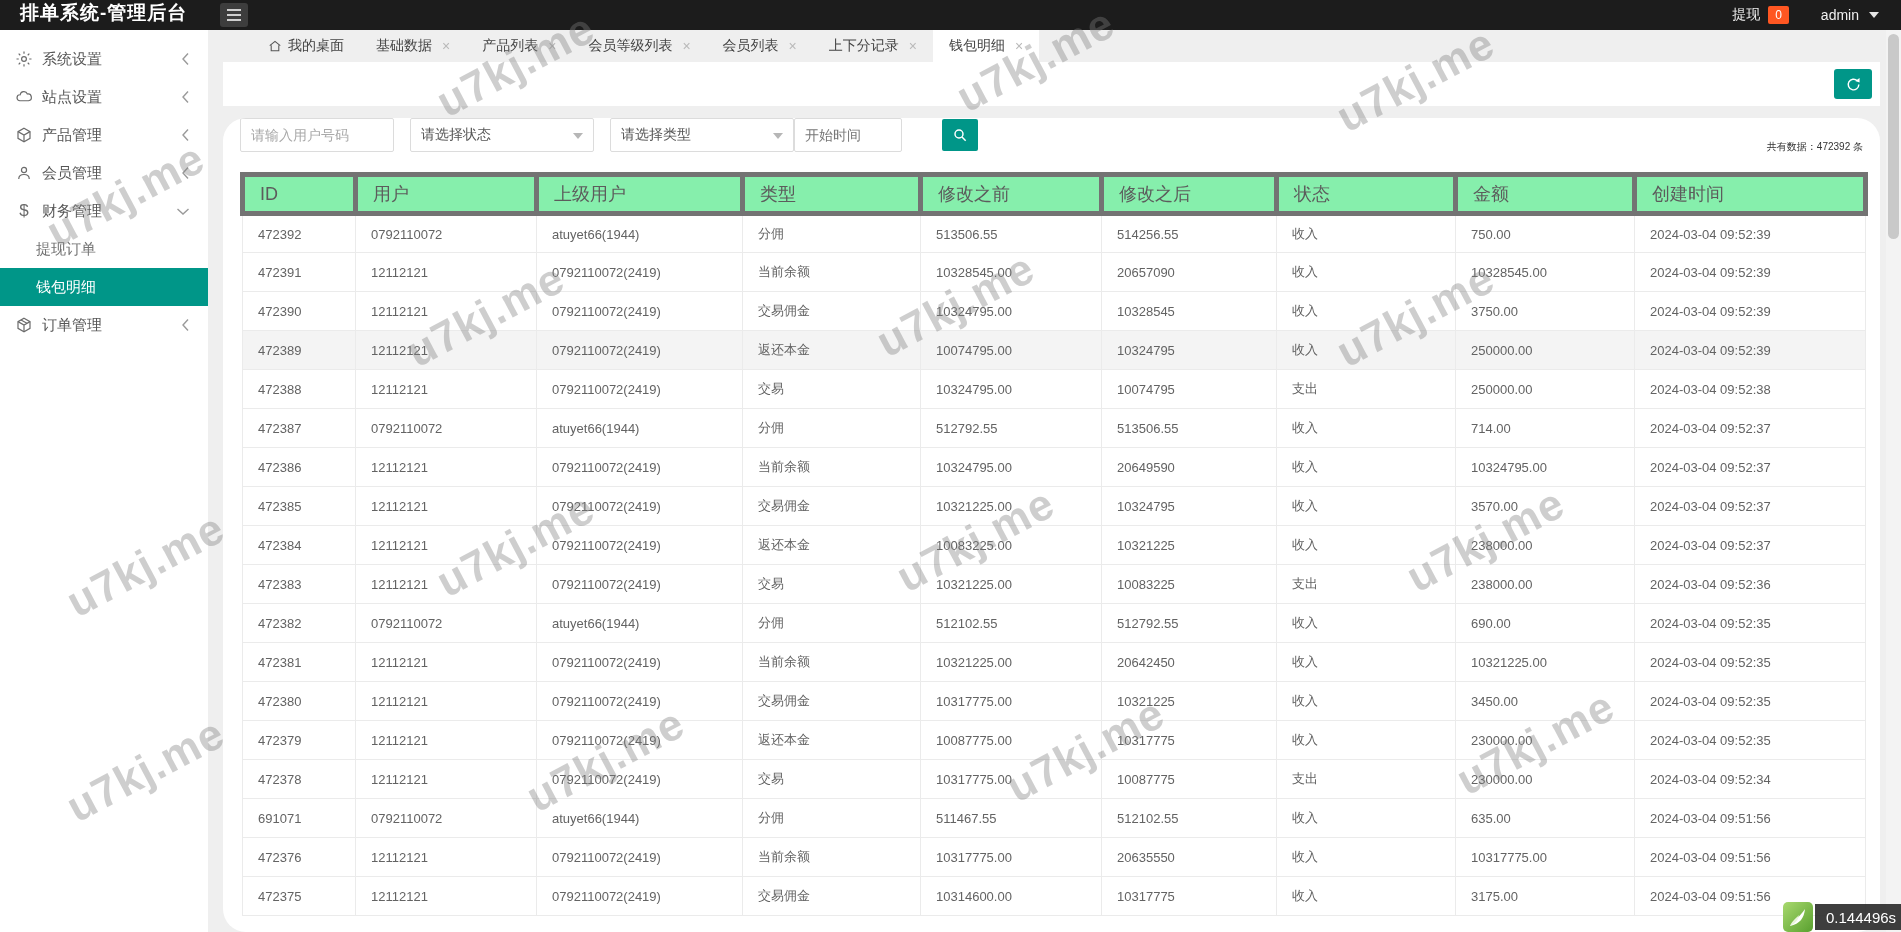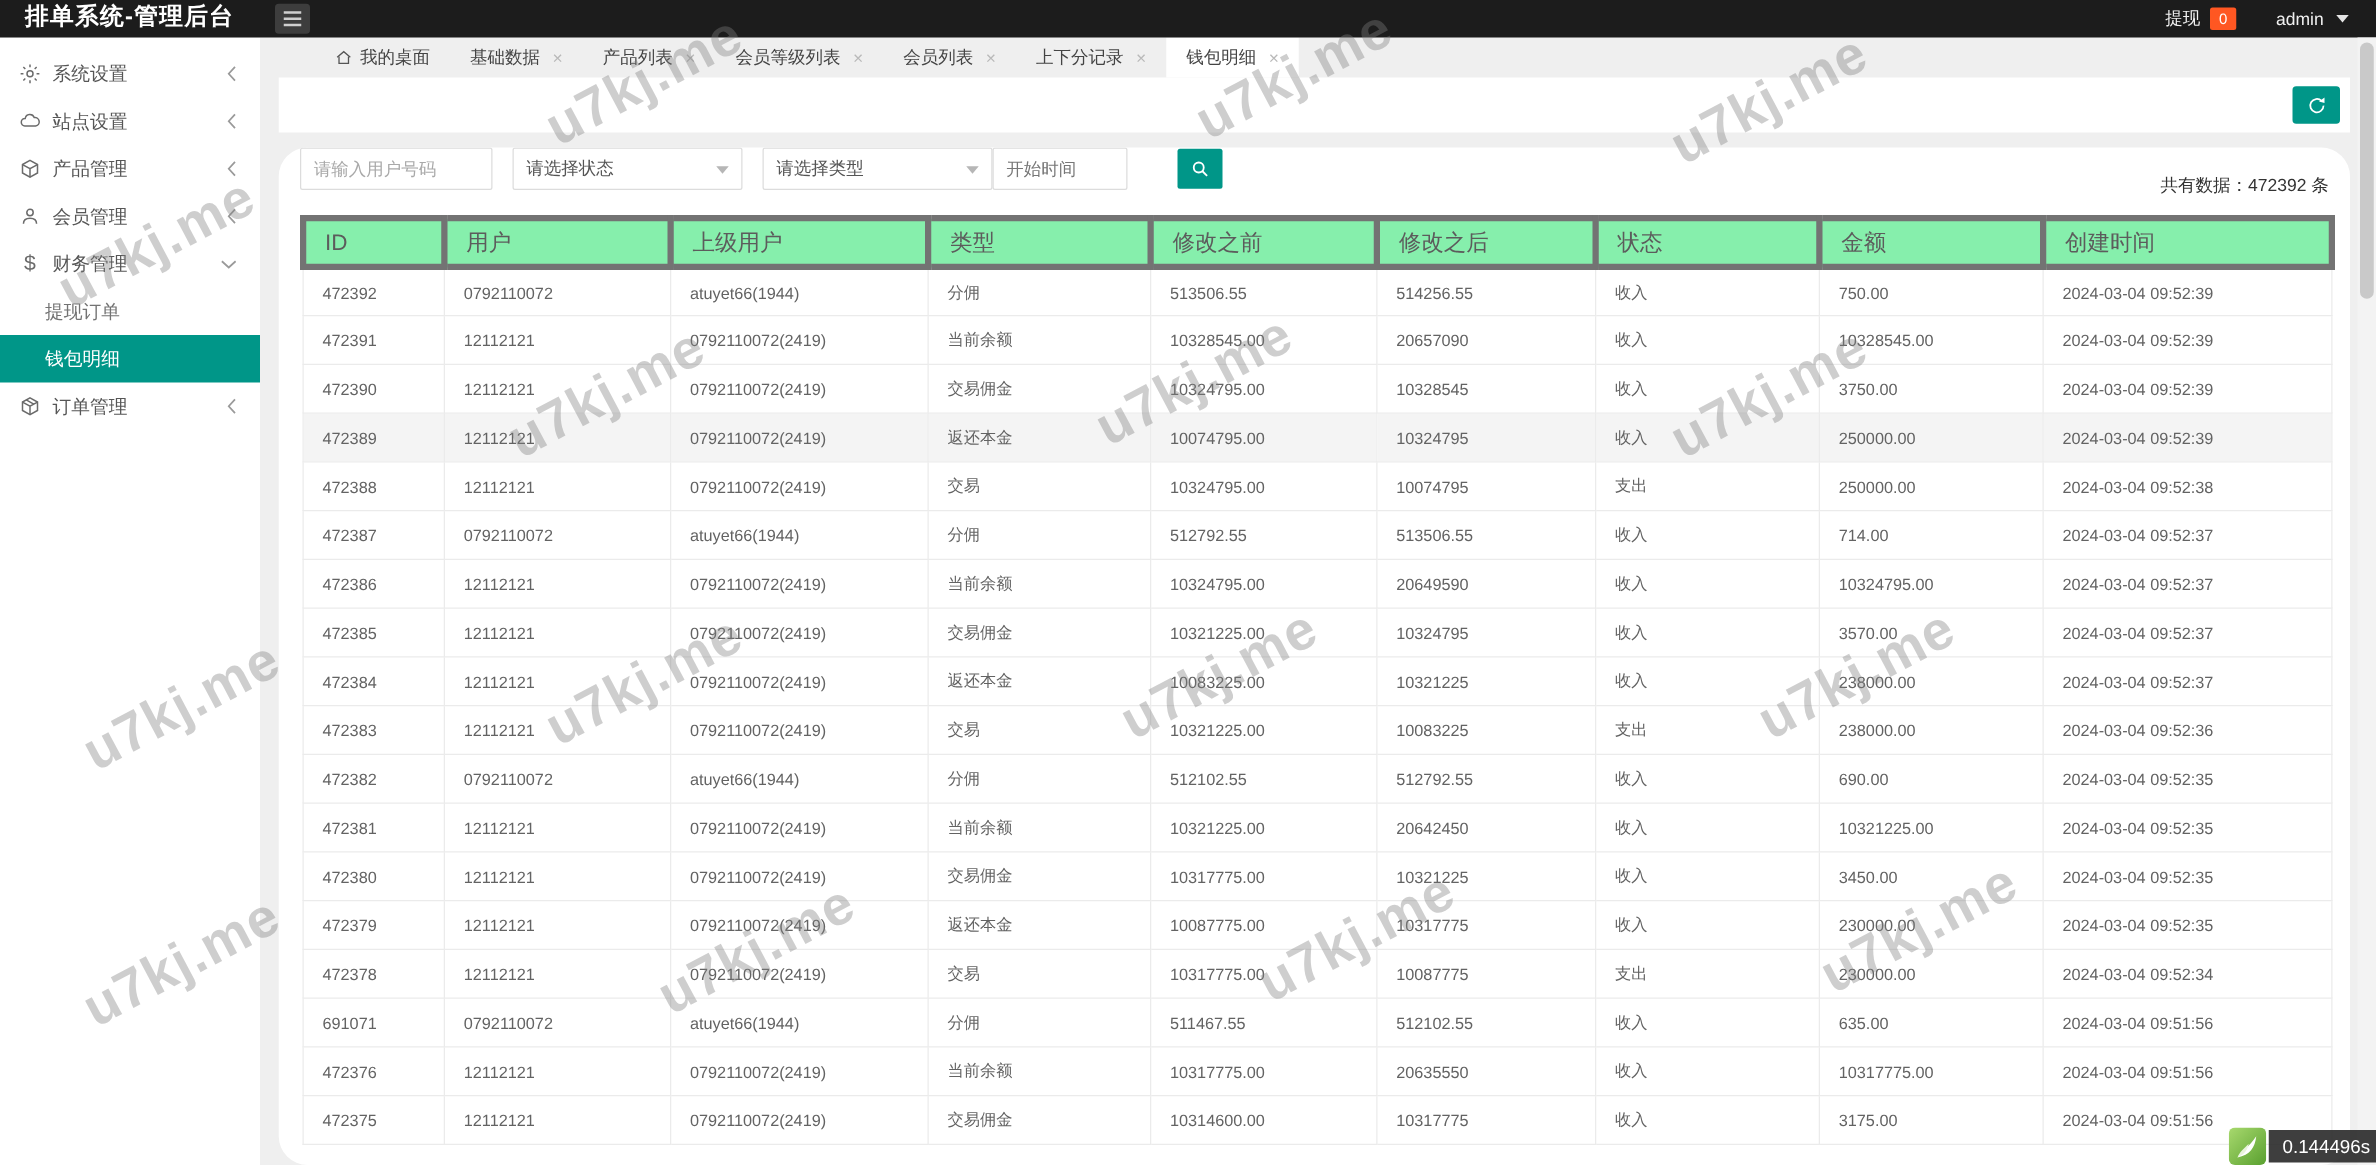--- a/index.html
+++ b/index.html
@@ -44,21 +44,21 @@
   .filters { display:flex; align-items:center; }
   .txt-input { height:34px; border:1px solid #dcdcdc; border-radius:2px; padding:0 10px; font-size:14px; color:#333; outline:none; background:#fff; font-family:inherit; }
   .txt-input::placeholder { color:#a9a9a9; }
   .txt-input.time::placeholder { color:#777; }
   .in-user { width:154px; }
   .in-time { width:108px; }
   .select { position:relative; width:184px; height:34px; border:1px solid #dcdcdc; border-radius:2px; margin-left:16px; display:flex; align-items:center; padding:0 28px 0 10px; font-size:14px; color:#555; cursor:pointer; background:#fff; }
   .select .arrow { position:absolute; right:10px; top:14px; width:0; height:0; border-left:5px solid transparent; border-right:5px solid transparent; border-top:6px solid #b6b6b6; }
   .search-btn { width:36px; height:32px; margin-left:40px; background:#009688; border:none; border-radius:2px; cursor:pointer; display:flex; align-items:center; justify-content:center; }
   .search-btn svg { width:16px; height:16px; }
-  .summary { position:absolute; right:17px; top:22px; font-size:14px; color:#333; }
+  .summary { position:absolute; right:17px; top:22px; font-size:10px; color:#333; }
 
   
   table.grid { border-collapse:collapse; margin-top:20px; table-layout:fixed; width:1623px; }
   table.grid th { background:#86efac; border:5px solid #737373; height:39px; font-weight:400; font-size:18px; color:#5c5c5c; text-align:left; padding-left:15px; }
   table.grid td { border:1px solid #ebebeb; height:39px; font-size:13px; color:#636363; padding-left:15px; white-space:nowrap; overflow:hidden; }
   table.grid tr.hl td { background:#f4f4f4; }
 
   
   .scroll-track { position:absolute; right:0; top:30px; width:15px; bottom:0; background:#f3f3f3; z-index:40; }
   .scroll-thumb { position:absolute; left:2px; right:2px; top:4px; height:205px; background:#c9c9c9; border-radius:6px; }

